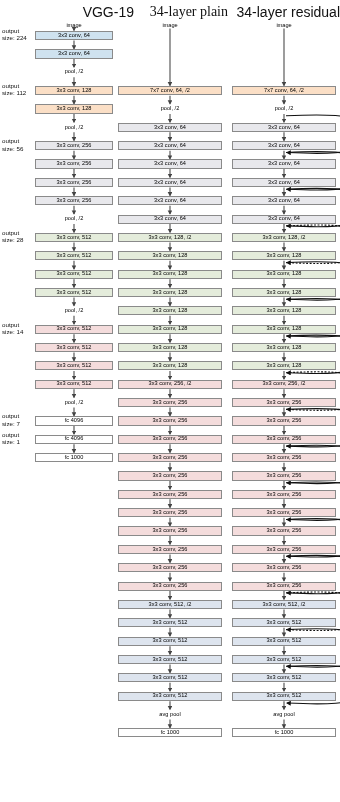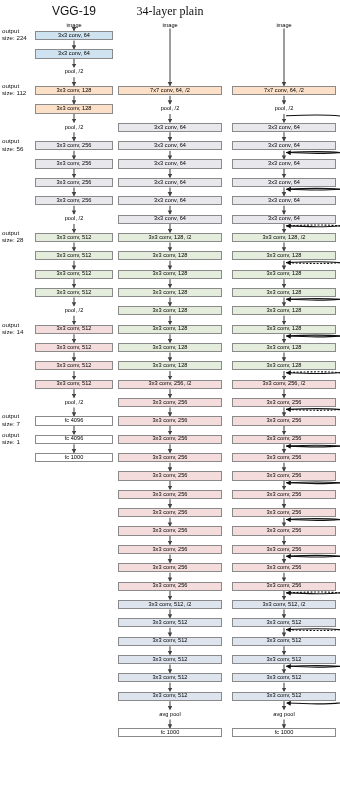--- a/index.html
+++ b/index.html
@@ -1,20 +1,20 @@
 <!DOCTYPE html>
 <html><head>
 <meta charset="utf-8">
 <style>
   html,body{margin:0;padding:0;background:#ffffff;}
   body{width:340px;height:802px;position:relative;overflow:hidden;
        font-family:"Liberation Sans","DejaVu Sans",sans-serif;color:#000;}
   #stage{position:absolute;left:0;top:0;width:340px;height:802px;}
 
-  .col-title{position:absolute;font-size:12px;text-align:center;white-space:nowrap;color:#111;}
+  .col-title{position:absolute;font-size:14px;text-align:right;white-space:nowrap;color:#111;}
 
   .side-label{position:absolute;font-size:6.2px;line-height:7.4px;color:#111;text-align:left;white-space:nowrap;}
 
   
   .node{position:absolute;box-sizing:border-box;border:1px solid #8a8a8a;
         font-size:5.6px;line-height:1;display:flex;align-items:center;justify-content:center;
         letter-spacing:.05px;color:#000;white-space:nowrap;}
   .node.plain-text{border:none;background:transparent;}
 
   
@@ -154,20 +154,21 @@
         <path d="M286,519.5000000000001 C350,516.5000000000001 362,520.5000000000001 362,537.8500000000001 C362,555.2000000000002 350,559.2000000000002 287,556.2000000000002" stroke="#111" stroke-width="1.15" fill="none" marker-end="url(#ahk)"></path>
         <path d="M286,556.2000000000002 C350,553.2000000000002 362,557.2000000000002 362,574.5500000000002 C362,591.9000000000001 350,595.9000000000001 287,592.9000000000001" stroke="#111" stroke-width="1.15" fill="none" marker-end="url(#ahk)"></path>
         <path d="M286,592.9000000000001 C350,589.9000000000001 362,593.9000000000001 362,611.2500000000001 C362,628.6000000000001 350,632.6000000000001 287,629.6000000000001" stroke="#111" stroke-width="1.15" fill="none" stroke-dasharray="1.9,1.6" marker-end="url(#ahk)"></path>
         <path d="M286,629.6000000000001 C350,626.6000000000001 362,630.6000000000001 362,647.9500000000002 C362,665.3000000000002 350,669.3000000000002 287,666.3000000000002" stroke="#111" stroke-width="1.15" fill="none" marker-end="url(#ahk)"></path>
         <path d="M286,666.3000000000002 C350,663.3000000000002 362,667.3000000000002 362,684.6500000000001 C362,702.0000000000001 350,706.0000000000001 287,703.0000000000001" stroke="#111" stroke-width="1.15" fill="none" marker-end="url(#ahk)"></path>
       </g>
   </svg>
 
   <div class="col-title" style="left:14px;top:4px;width:120px;">VGG-19</div>
   <div class="col-title" style="left:112px;top:4px;width:116px;font-family:Liberation Serif, serif;">34-layer plain</div>
+  <div class="col-title" style="left:226px;top:4px;width:114px;">34-layer residual</div>
 
   <div class="lbl" style="left:44px;top:22px;width:60px;">image</div>
   <div class="lbl" style="left:140px;top:22px;width:60px;">image</div>
   <div class="lbl" style="left:254px;top:22px;width:60px;">image</div>
 
   <div id="side-labels">
       <div class="side-label" style="left: 2px; top: 27px;">
         <div>output</div>
         <div>size: 224</div>
       </div>

